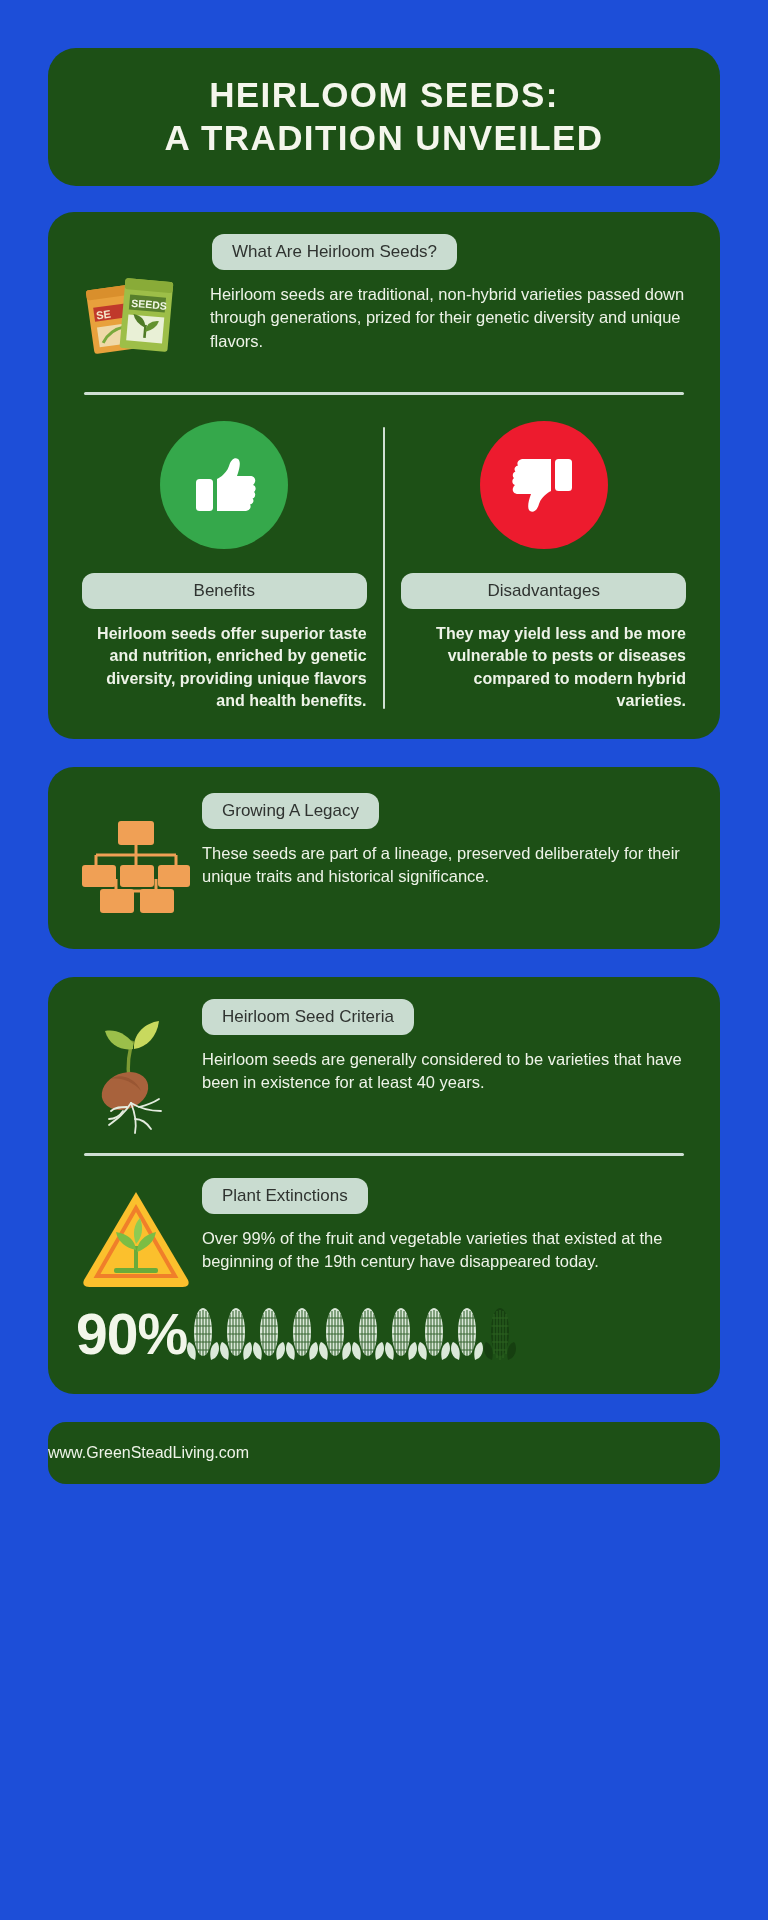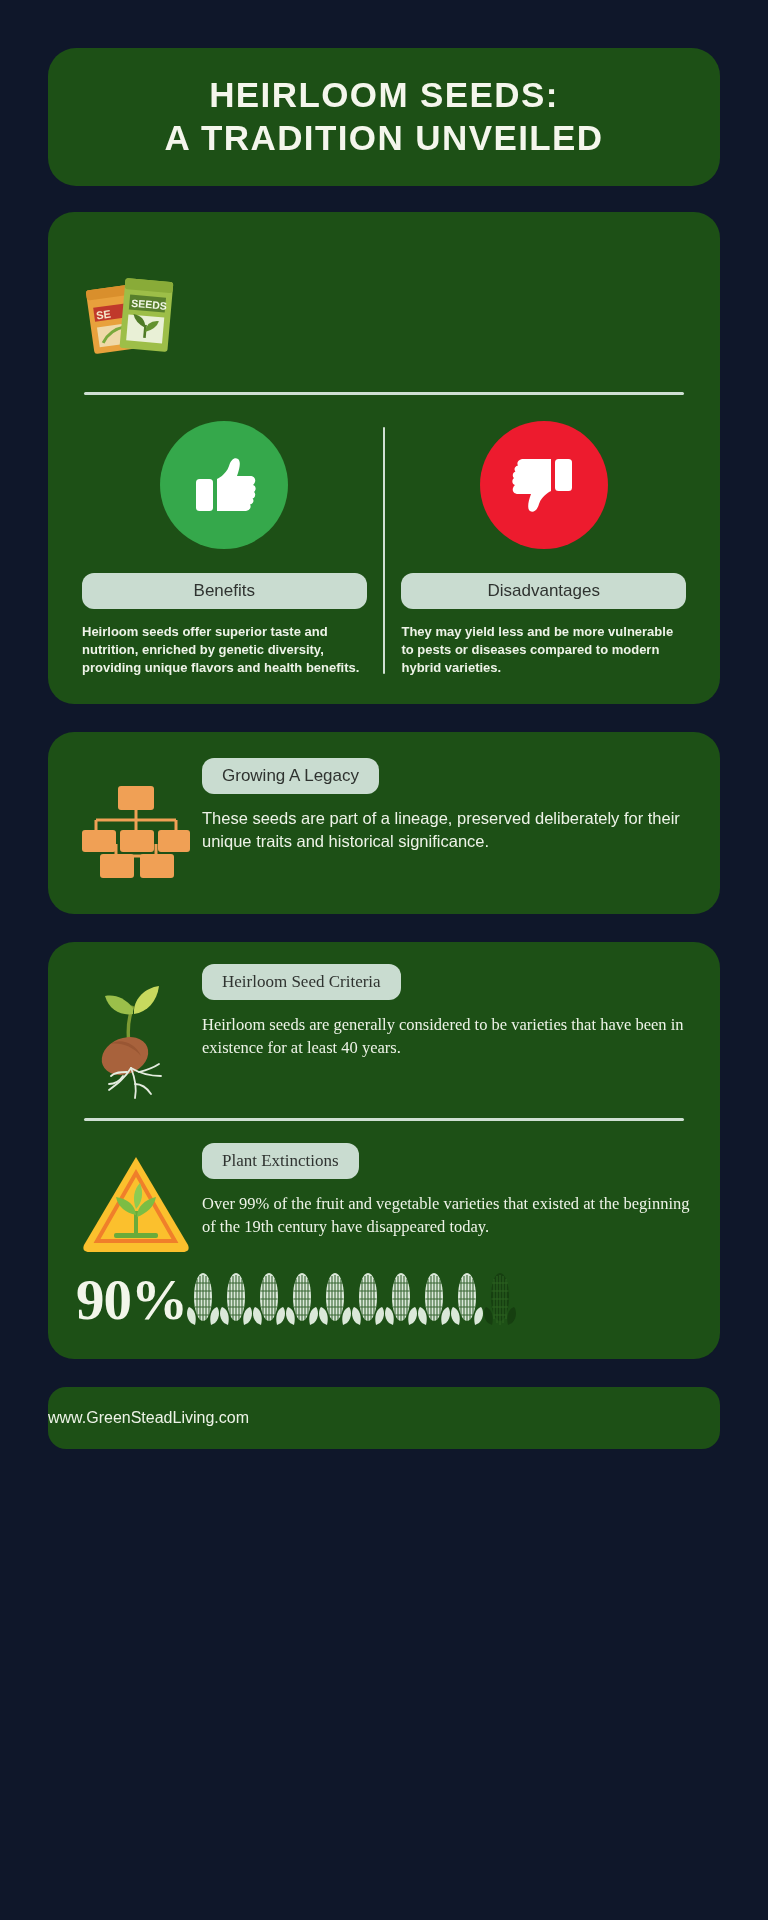--- a/index.html
+++ b/index.html
@@ -12,21 +12,21 @@
   body {
     background: #cfdfd3;
     font-family: "Liberation Sans", sans-serif;
     -webkit-font-smoothing: antialiased;
   }
 
   .page {
     position: relative;
     width: 768px;
     height: 1920px;
-    background: #0f172a;
+    background: #1d4ed8;
     padding: 48px 48px 0 48px;
   }
 
   
   .card {
     background: #1d5016;
     border-radius: 26px;
     position: relative;
   }
 
@@ -122,23 +122,23 @@
   }
   .circle svg { display: block; }
   .pc-col .pill {
     display: block;
     width: 100%;
     text-align: center;
     margin-bottom: 14px;
   }
   .pc-body {
     color: #eef3e8;
-    font-size: 13px;
+    font-size: 16px;
     line-height: 1.4;
-    text-align: left;
+    text-align: right;
     font-weight: bold;
   }
 
   
   .card-legacy {
     margin-bottom: 28px;
     padding: 26px 22px 30px 22px;
   }
   .row-std {
     display: flex;
@@ -152,21 +152,20 @@
     justify-content: center;
     padding-top: 26px;
   }
   .text-col { flex: 1 1 auto; padding-right: 6px; }
   .text-col .pill { margin-bottom: 13px; }
 
   
   .card-criteria {
     padding: 22px 22px 26px 22px;
     margin-bottom: 28px;
-    font-family: Liberation Serif, serif;
   }
 
   
   .stat-row {
     display: flex;
     align-items: center;
     margin-top: 14px;
     padding-left: 6px;
   }
   .stat-number {
@@ -226,20 +225,24 @@
             <rect x="42" y="18" width="48" height="11" rx="3" fill="#89ab38"></rect>
             <rect x="48" y="34" width="36" height="15" fill="#587f2c"></rect>
             <text x="50" y="46" font-family="Liberation Sans, sans-serif" font-size="10.5" font-weight="bold" fill="#f2f7e6">SEEDS</text>
             <rect x="48" y="54" width="36" height="26" fill="#e9f0d6"></rect>
             <path d="M66 76 v-13" stroke="#4f7a26" stroke-width="2.6" fill="none"></path>
             <path d="M66 66 q-11 -5 -13 -13 q12 1 13 13z" fill="#4f7a26"></path>
             <path d="M66 70 q11 -4 13 -12 q-12 0 -13 12z" fill="#63922f"></path>
           </g>
         </svg>
       </div>
+      <div class="text-col-what">
+        <span class="pill">What Are Heirloom Seeds?</span>
+        <div class="body-text">Heirloom seeds are traditional, non-hybrid varieties passed down through generations, prized for their genetic diversity and unique flavors.</div>
+      </div>
     </div>
 
     <div class="divider"></div>
 
     <div class="proscons">
 
       <div class="pc-col">
         <div class="circle" style="background:#35a84b">
           <svg width="72" height="72" viewBox="0 0 72 72">
             <rect x="8" y="30" width="17" height="32" rx="3.5" fill="#ffffff"></rect>

